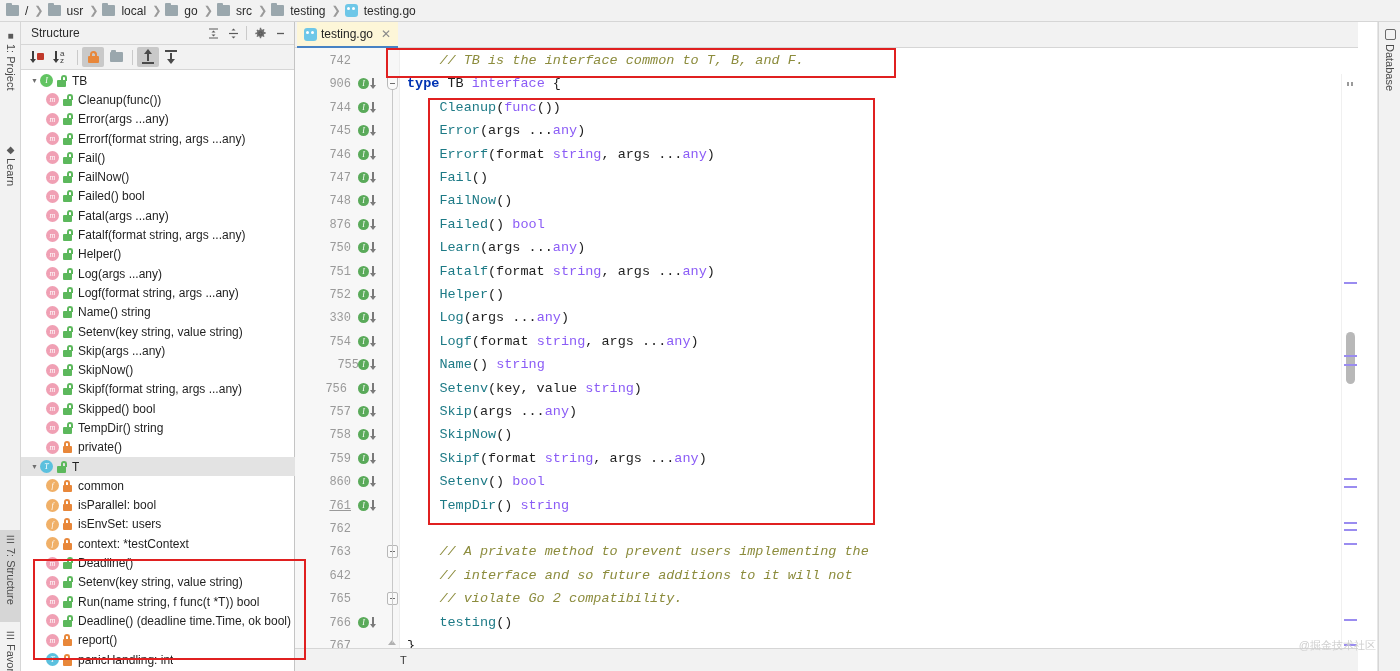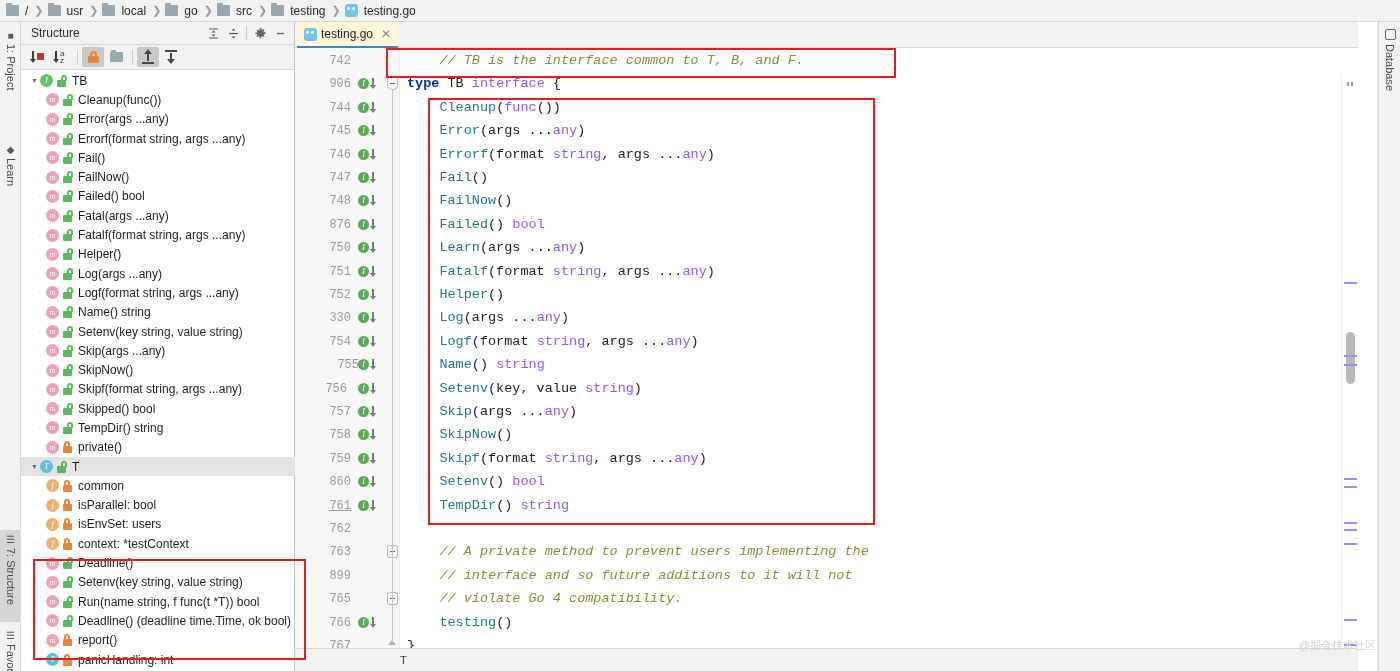--- a/index.html
+++ b/index.html
@@ -780,21 +780,21 @@
             <span class="gdown"></span>
           </div>
           <div class="lnum" style="top: 450.6px; left: 8px; text-decoration: underline;">761</div>
           <div class="gicon" style="top: 450.6px;">
             <span class="gcirc">I</span>
             <span class="gdown"></span>
           </div>
           <div class="lnum" style="top: 474px; left: 8px;">762</div>
           <div class="lnum" style="top: 497.4px; left: 8px;">763</div>
           <div class="fold mid" style="top: 497.4px;"></div>
-          <div class="lnum" style="top: 520.8px; left: 8px;">899</div>
+          <div class="lnum" style="top: 520.8px; left: 8px;">642</div>
           <div class="lnum" style="top: 544.2px; left: 8px;">765</div>
           <div class="fold mid" style="top: 544.2px;"></div>
           <div class="lnum" style="top: 567.6px; left: 8px;">766</div>
           <div class="gicon" style="top: 567.6px;">
             <span class="gcirc">I</span>
             <span class="gdown"></span>
           </div>
           <div class="lnum" style="top: 591px; left: 8px;">767</div>
           <div class="foldend" style="top: 590px;"></div>
           <div class="foldline" style="top: 42.4px; height: 468px;"></div>
@@ -817,21 +817,21 @@
           <div class="codeline" style="top: 309.2px;"><span>    </span><span class="mn">Name</span><span>() </span><span class="bi">string</span></div>
           <div class="codeline" style="top: 332.6px;"><span>    </span><span class="mn">Setenv</span><span>(key, value </span><span class="bi">string</span><span>)</span></div>
           <div class="codeline" style="top: 356px;"><span>    </span><span class="mn">Skip</span><span>(args ...</span><span class="bi">any</span><span>)</span></div>
           <div class="codeline" style="top: 379.4px;"><span>    </span><span class="mn">SkipNow</span><span>()</span></div>
           <div class="codeline" style="top: 402.8px;"><span>    </span><span class="mn">Skipf</span><span>(format </span><span class="bi">string</span><span>, args ...</span><span class="bi">any</span><span>)</span></div>
           <div class="codeline" style="top: 426.2px;"><span>    </span><span class="mn">Setenv</span><span>() </span><span class="bi">bool</span></div>
           <div class="codeline" style="top: 449.6px;"><span>    </span><span class="mn">TempDir</span><span>() </span><span class="bi">string</span></div>
           <div class="codeline" style="top: 473px;"><span></span></div>
           <div class="codeline" style="top: 496.4px;"><span class="cm">    // A private method to prevent users implementing the</span></div>
           <div class="codeline" style="top: 519.8px;"><span class="cm">    // interface and so future additions to it will not</span></div>
-          <div class="codeline" style="top: 543.2px;"><span class="cm">    // violate Go 4 compatibility.</span></div>
+          <div class="codeline" style="top: 543.2px;"><span class="cm">    // violate Go 2 compatibility.</span></div>
           <div class="codeline" style="top: 566.6px;"><span>    </span><span class="mn">testing</span><span>()</span></div>
           <div class="codeline" style="top: 590px;"><span>}</span></div>
         </div>
       <div class="vscroll" id="vscroll">
           <div class="sthumb" style="top: 258px; height: 52px;"></div>
           <div class="stop-mark"></div>
           <div class="smark" style="top: 208px;"></div>
           <div class="smark" style="top: 281px;"></div>
           <div class="smark" style="top: 290px;"></div>
           <div class="smark" style="top: 404px;"></div>

